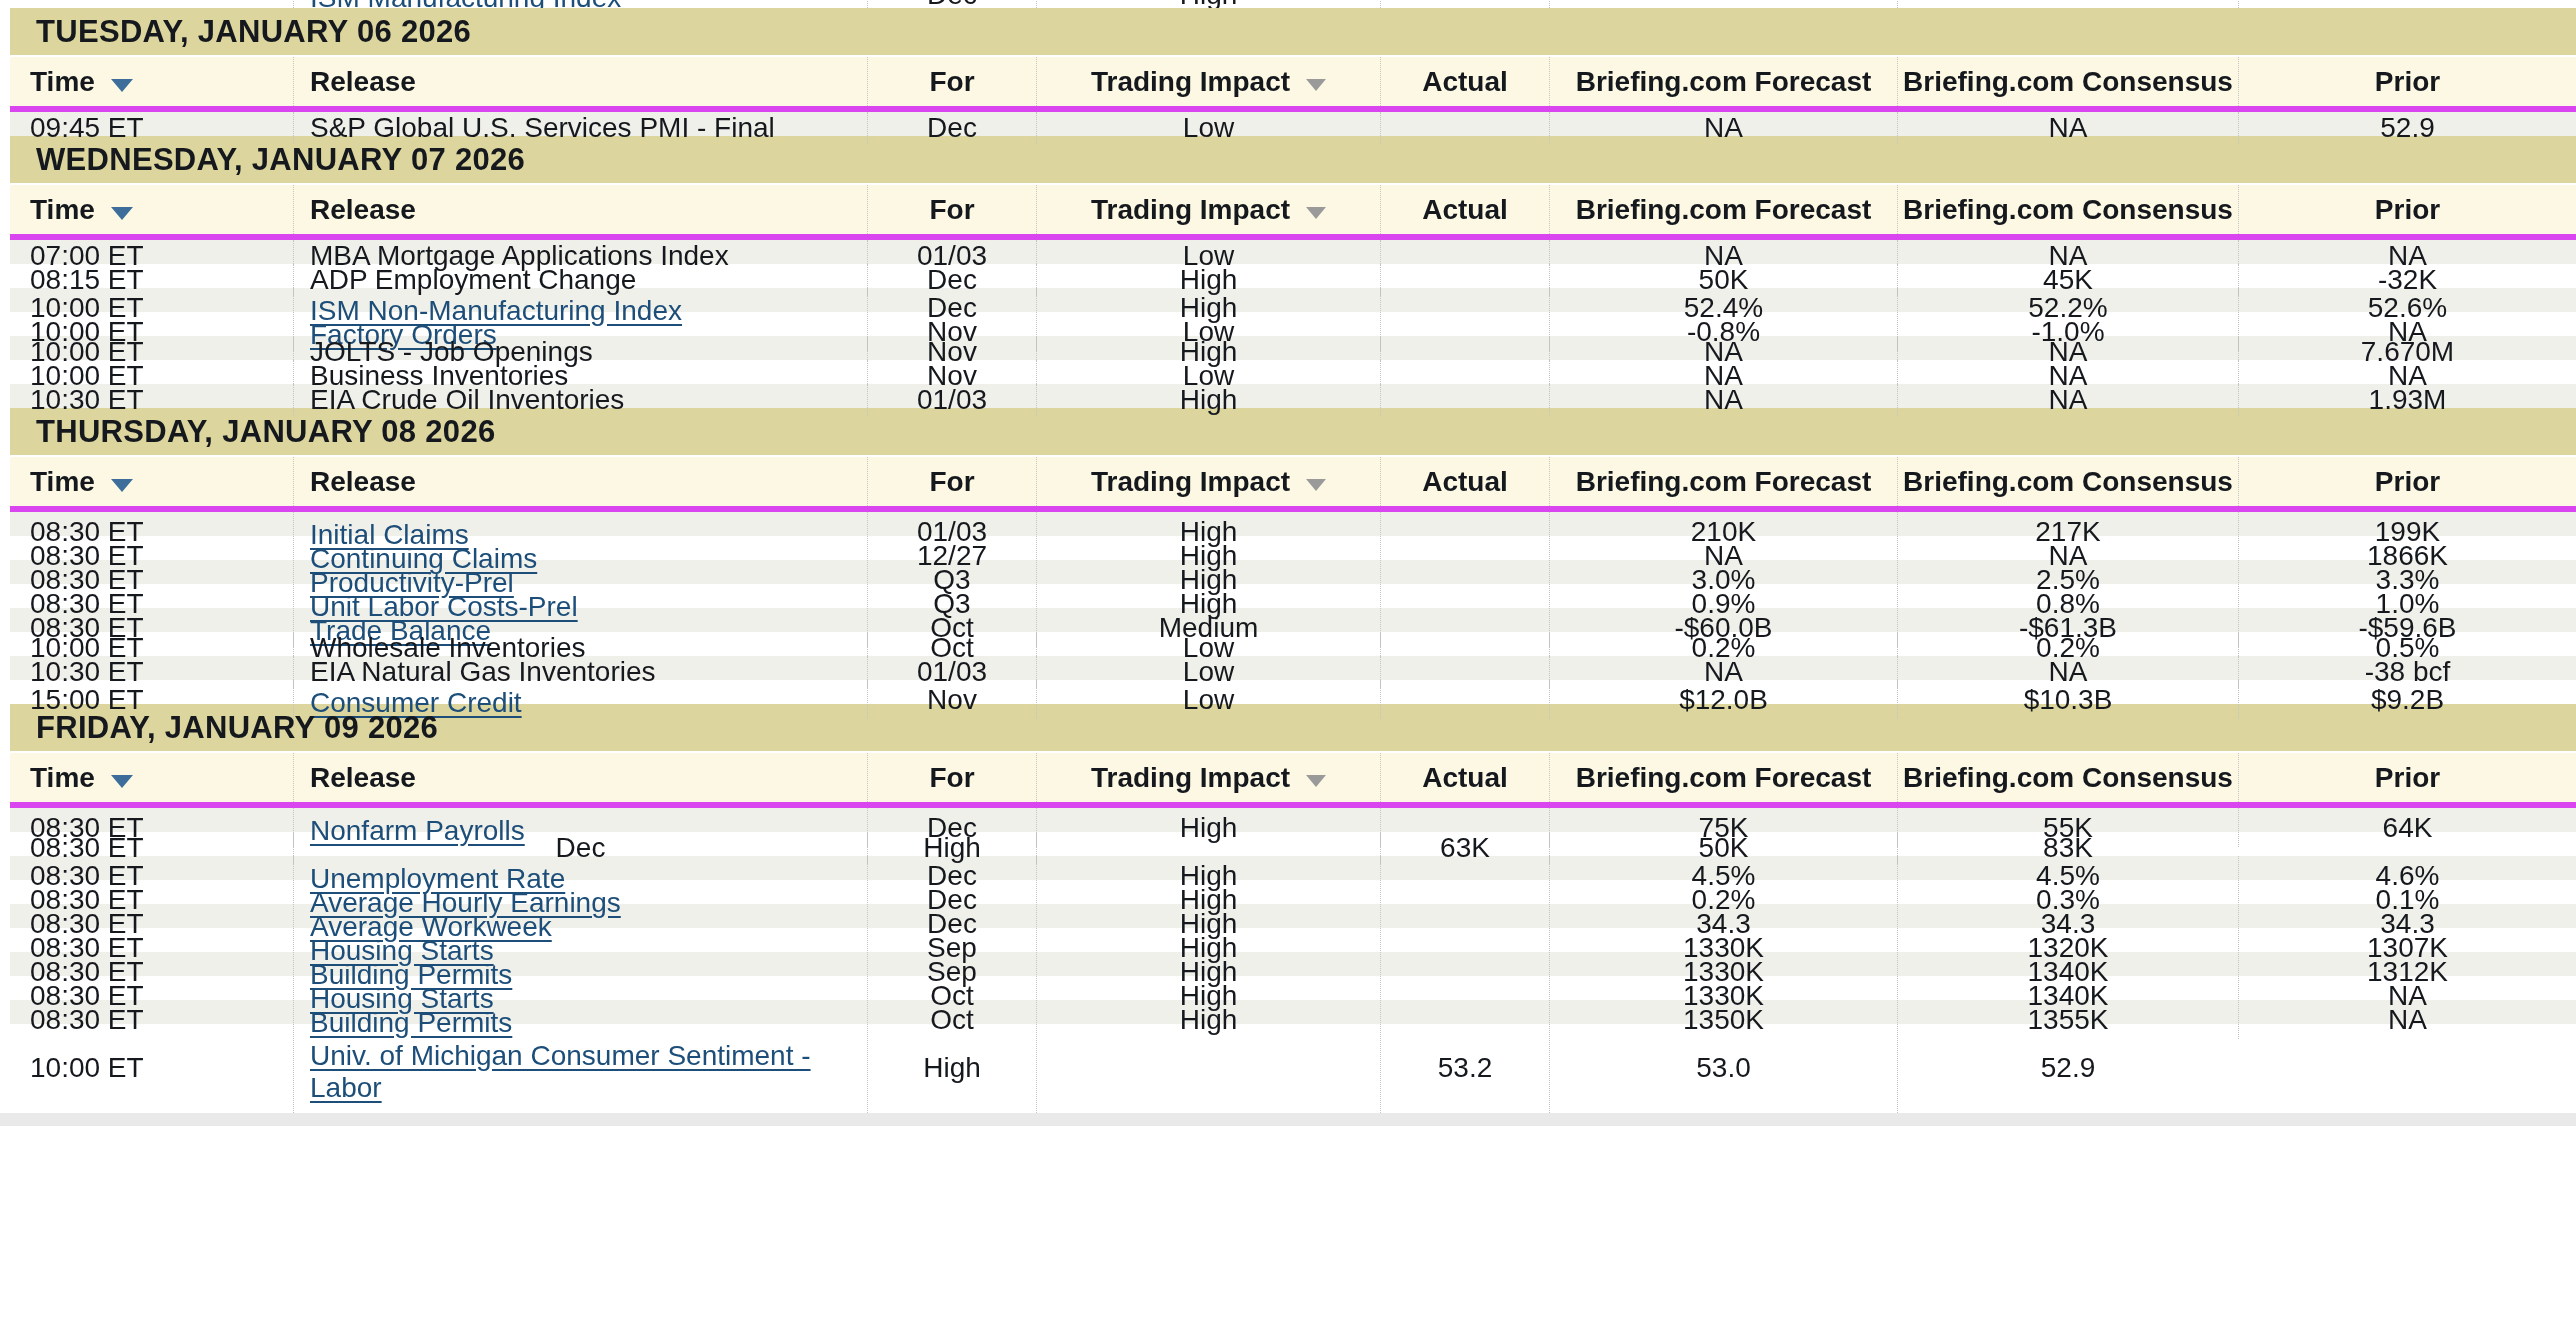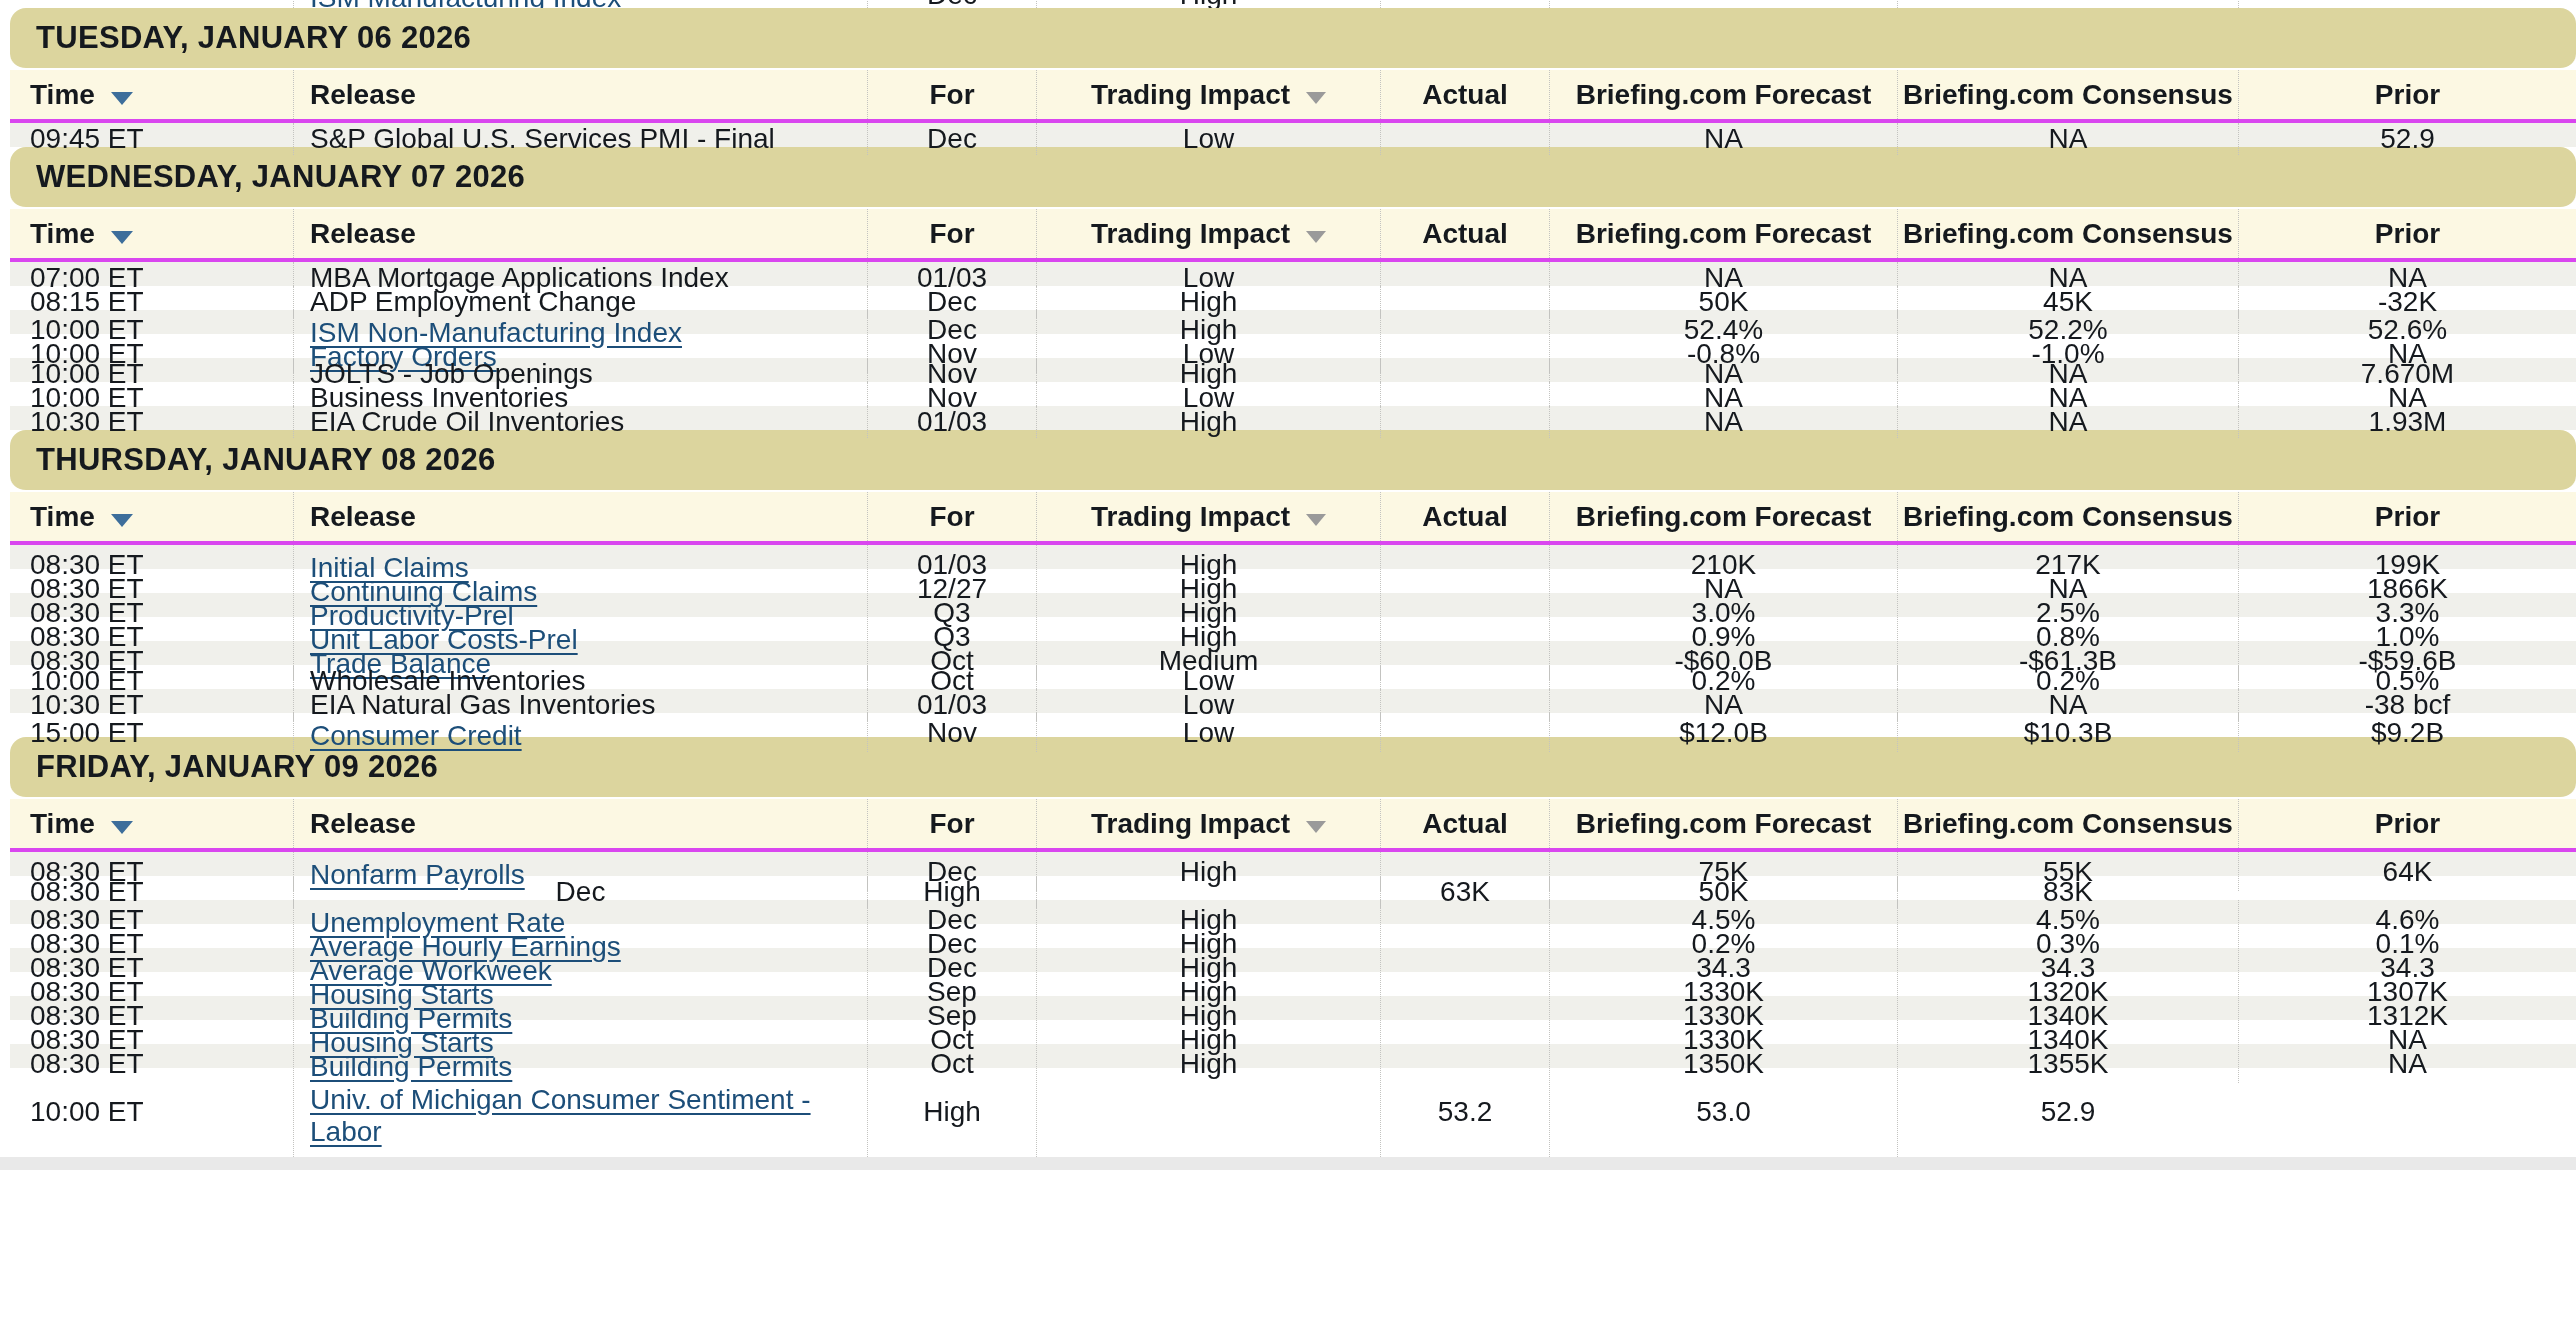--- a/index.html
+++ b/index.html
@@ -4,25 +4,25 @@
 <style>
   html,body{margin:0;padding:0;}
   body{
     width:2576px;height:1334px;overflow:hidden;background:#ffffff;
     font-family:"Liberation Sans","DejaVu Sans",sans-serif;
     color:var(--text,#15191e);
   }
   .tbl{margin-left:10px;width:2566px;}
   .grid{display:grid;grid-template-columns:283px 574px 169px 344px 169px 348px 341px 338px;}
   .band{
-    height:62px;background:var(--day-band,#dcd59e);display:flex;align-items:center;
+    height:49px;background:var(--day-band,#dcd59e);display:flex;align-items:center;
     padding-left:26px;font-weight:bold;font-size:31px;letter-spacing:0.3px;
-    border-bottom:2px solid #fff;box-sizing:border-box;color:var(--text,#15191e);border-radius:16px;
+    border-bottom:2px solid #fff;box-sizing:border-box;color:var(--text,#15191e);
   }
-  .hrow{background:var(--header-bg,#fcf8e3);border-bottom:4px solid #d946ef;height:49px;box-sizing:content-box;}
+  .hrow{background:var(--header-bg,#fcf8e3);border-bottom:6px solid #d946ef;height:49px;box-sizing:content-box;}
   .hcell{display:flex;align-items:center;font-weight:bold;font-size:28px;height:49px;box-sizing:border-box;}
   .row{height:24px;}
   .row.stripe{background:var(--row-alt,#f0f0eb);}
   .row.plain{background:var(--row-bg,#ffffff);}
   .row.tall{height:89px;}
   .cell{display:flex;align-items:center;font-size:28px;height:100%;box-sizing:border-box;line-height:1.15;}
   .al{justify-content:flex-start;}
   .ac{justify-content:center;text-align:center;}
   .bl{border-left:1px dotted #c3c3c0;}
   .pad-time{padding-left:20px;}

